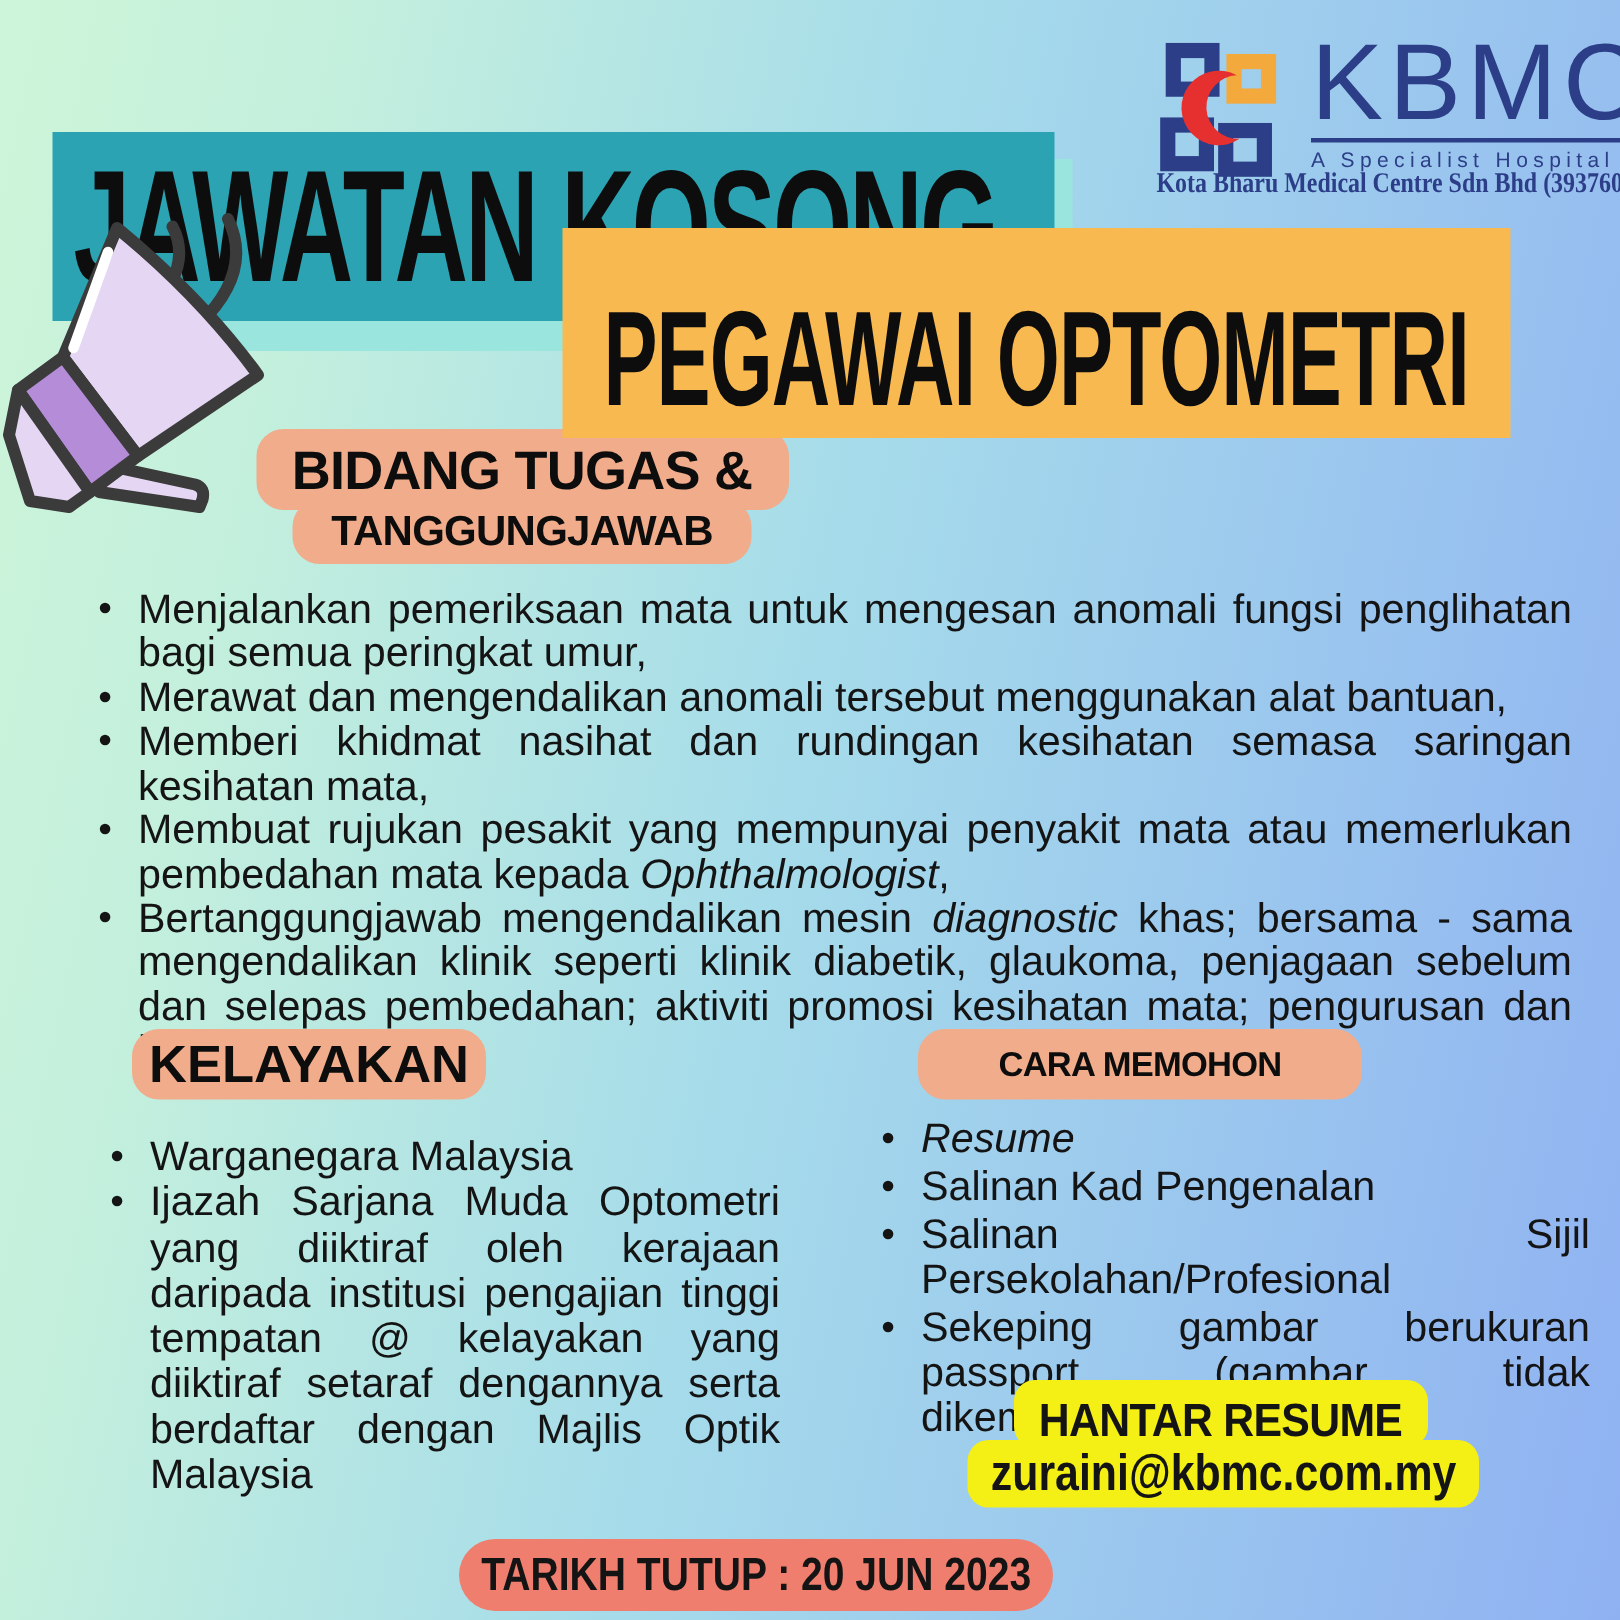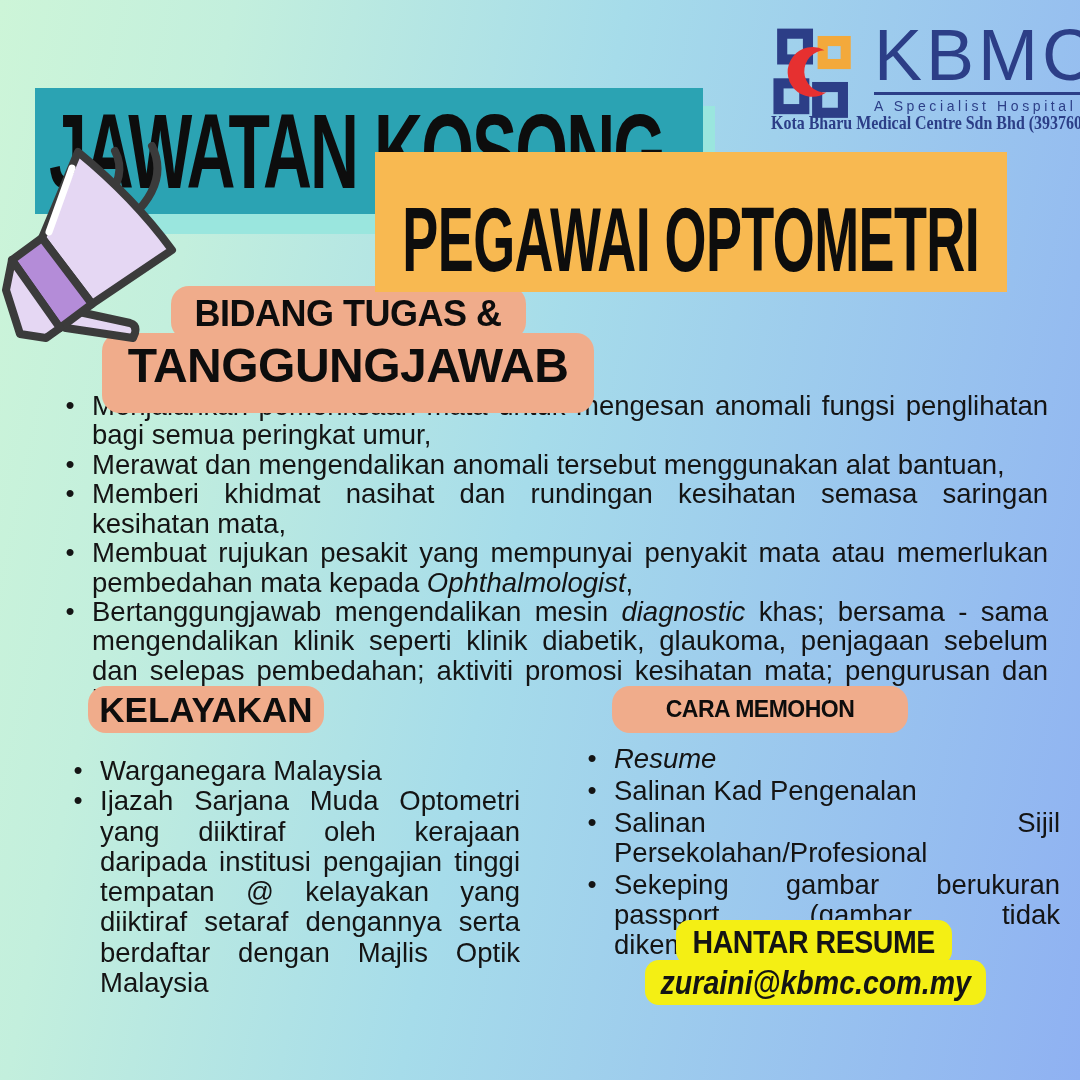--- a/index.html
+++ b/index.html
@@ -27,41 +27,41 @@
   .logo-acronym{font-size:72px;line-height:0.98;font-weight:400;letter-spacing:4px;color:#2c3e87;white-space:nowrap;}
   .logo-rule{border-top:3px solid #2c3e87;margin-top:1px;width:226px;}
   .logo-tagline{font-size:14px;letter-spacing:3.6px;color:#2c3e87;font-weight:400;margin-top:3px;white-space:nowrap;}
   .logo-company{position:absolute;left:0px;top:92px;width:340px;
     font-family:"Liberation Serif",serif;font-weight:bold;font-size:19px;color:#2c3e87;white-space:nowrap;
     transform:scaleX(0.84);transform-origin:left center;}
   
   .pill{background:#f0ac8b;border-radius:18px;color:#0d0d0d;font-weight:bold;text-align:center;}
   .bidang-wrap{position:absolute;left:170px;top:286px;width:356px;display:flex;flex-direction:column;align-items:center;z-index:2;}
   .bidang-line1{font-size:36px;padding:7px 24px 5px;letter-spacing:-0.5px;}
-  .bidang-line2{font-size:48px;padding:5px 26px 20px;margin-top:-7px;letter-spacing:-0.5px;}
+  .bidang-line2{font-size:28px;padding:5px 26px 6px;margin-top:-7px;letter-spacing:-0.5px;}
   .kelayakan-pill{position:absolute;left:88px;top:686px;width:236px;height:47px;font-size:35px;
     display:flex;align-items:center;justify-content:center;letter-spacing:0px;text-align:right;}
   .cara-pill{position:absolute;left:612px;top:686px;width:296px;height:47px;font-size:23px;
     display:flex;align-items:center;justify-content:center;letter-spacing:-0.5px;}
   
   .bullets{position:absolute;display:flex;flex-direction:column;}
   .duties-list{left:60px;top:391px;width:988px;}
   .qual-list{left:68px;top:756px;width:452px;}
   .apply-list{left:582px;top:744px;width:478px;row-gap:2px;}
   .bullet-item{display:flex;align-items:flex-start;}
   .bullet-item .dot{width:20px;min-width:20px;margin-right:12px;text-align:center;font-size:26px;line-height:1.1;}
   .bullet-item .txt{flex:1;font-size:27.5px;line-height:1.07;text-align:justify;color:#141414;}
   .apply-list .bullet-item .txt{line-height:1.09;}
   .qual-list .bullet-item .txt{line-height:1.1;}
   
   .resume-label-pill{position:absolute;left:676px;top:920px;width:276px;height:45px;background:#f4ef14;border-radius:14px;
-    display:flex;align-items:center;justify-content:center;z-index:2;}
+    display:flex;align-items:flex-end;justify-content:center;z-index:2;}
   .resume-label-pill span{font-size:31px;font-weight:bold;letter-spacing:-0.5px;display:inline-block;transform:scaleX(0.92);white-space:nowrap;}
   .resume-email-pill{position:absolute;left:645px;top:960px;width:341px;height:45px;background:#f4ef14;border-radius:14px;
-    display:flex;align-items:center;justify-content:center;z-index:3;font-style:italic;}
+    display:flex;align-items:center;justify-content:center;z-index:3;}
   .resume-email-pill span{font-size:34px;font-weight:bold;display:inline-block;transform:scaleX(0.84);white-space:nowrap;}
   
   .closing-pill{position:absolute;left:306px;top:1026px;width:396px;height:48px;background:#f07e6e;border-radius:24px;
     display:flex;align-items:center;justify-content:center;}
   .closing-pill span{font-size:31px;font-weight:bold;letter-spacing:0px;display:inline-block;transform:scaleX(0.84);white-space:nowrap;}
   em{font-style:italic;}
 </style>
 </head>
 <body>
 
@@ -168,14 +168,17 @@
       </div>
     </div>
 
   <div class="resume-label-pill">
     <span>HANTAR RESUME</span>
   </div>
   <div class="resume-email-pill">
     <span>zuraini@kbmc.com.my</span>
   </div>
 
+  <div class="closing-pill">
+    <span>TARIKH TUTUP : 20 JUN 2023</span>
+  </div>
 
 </div>
 
 </body></html>

